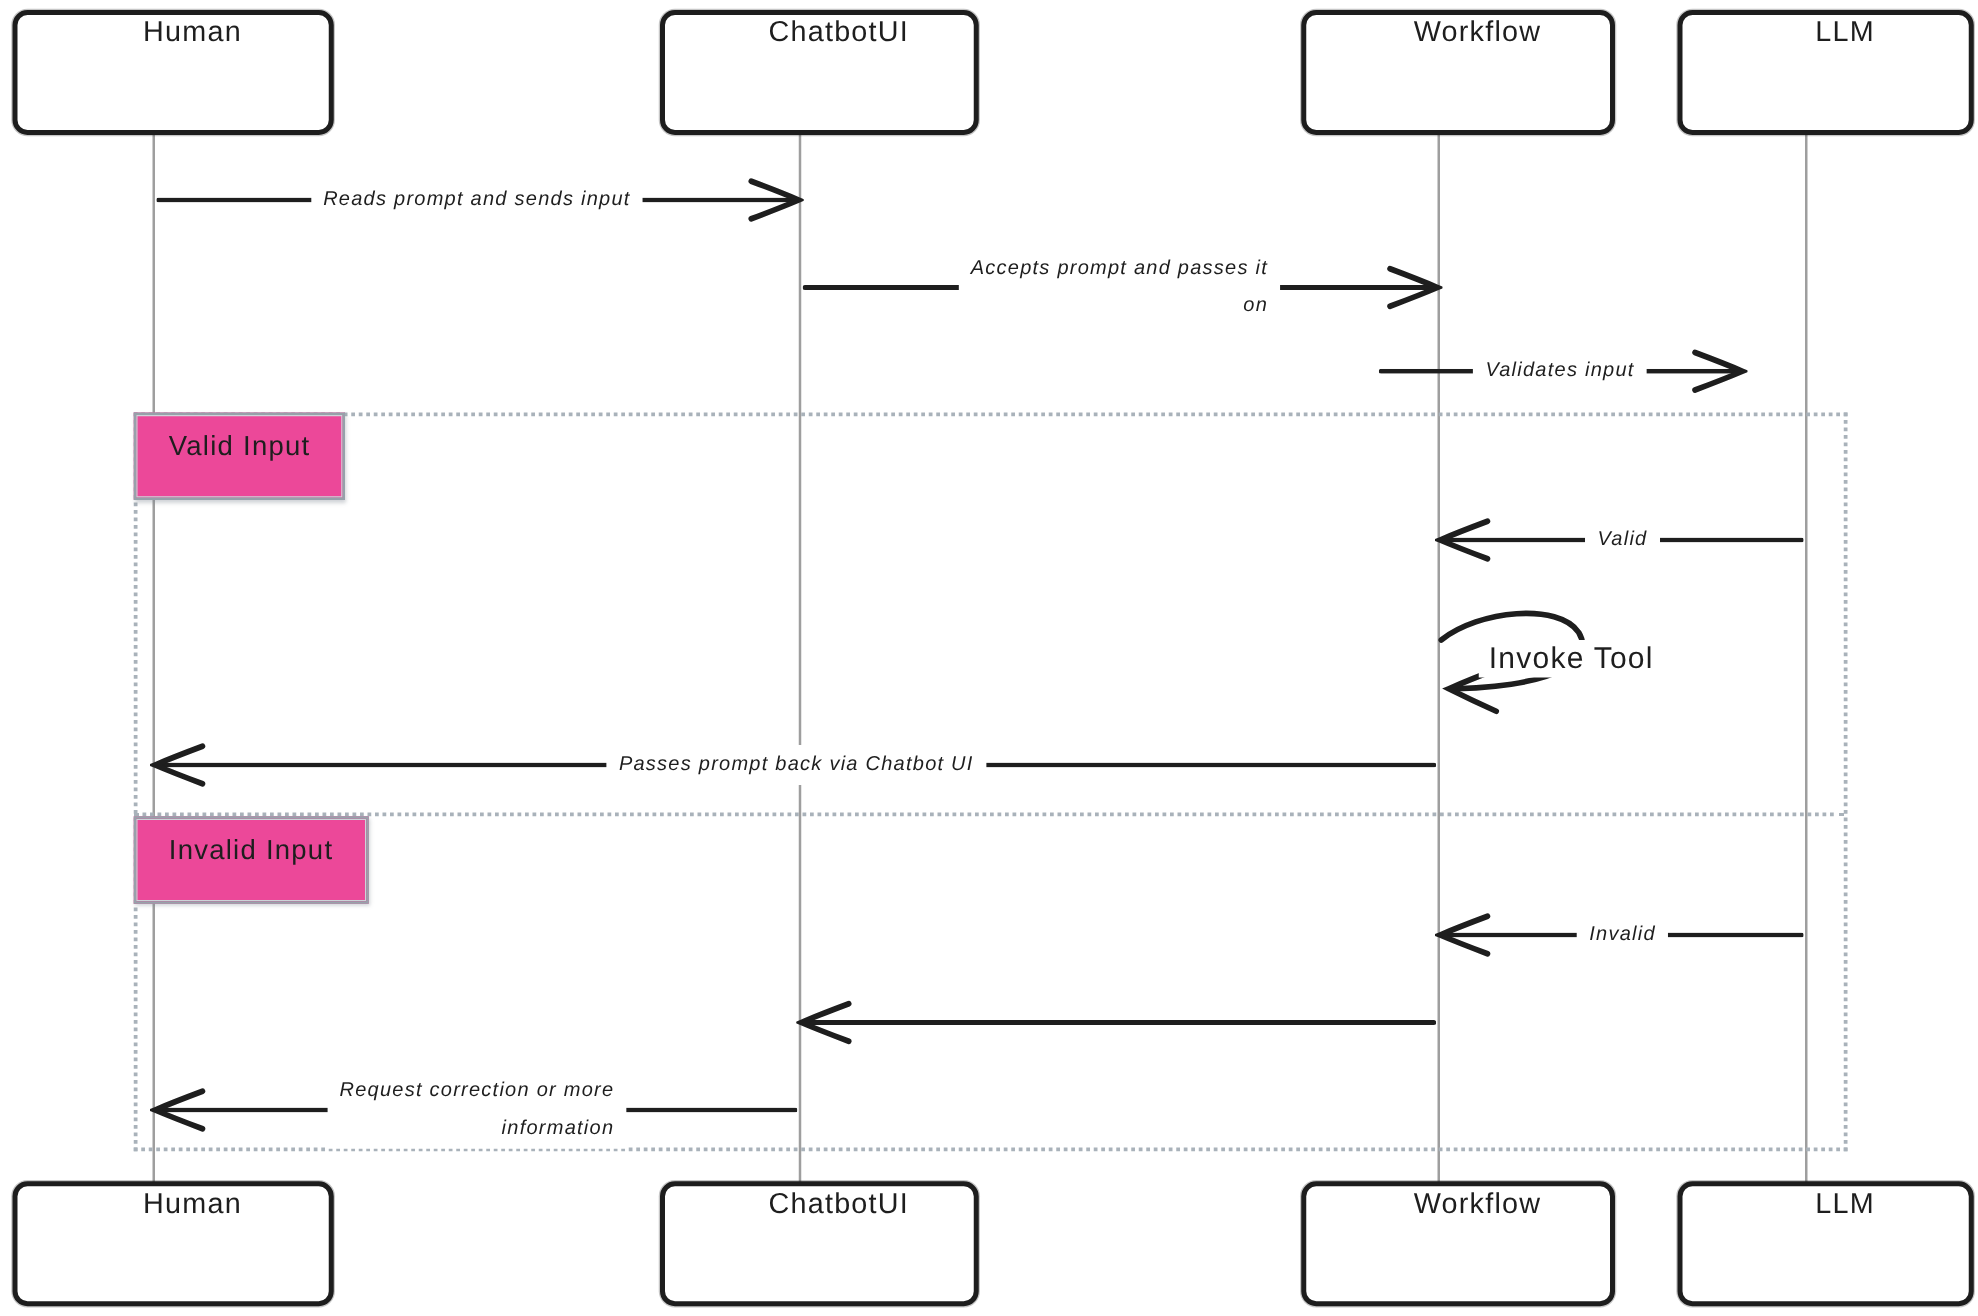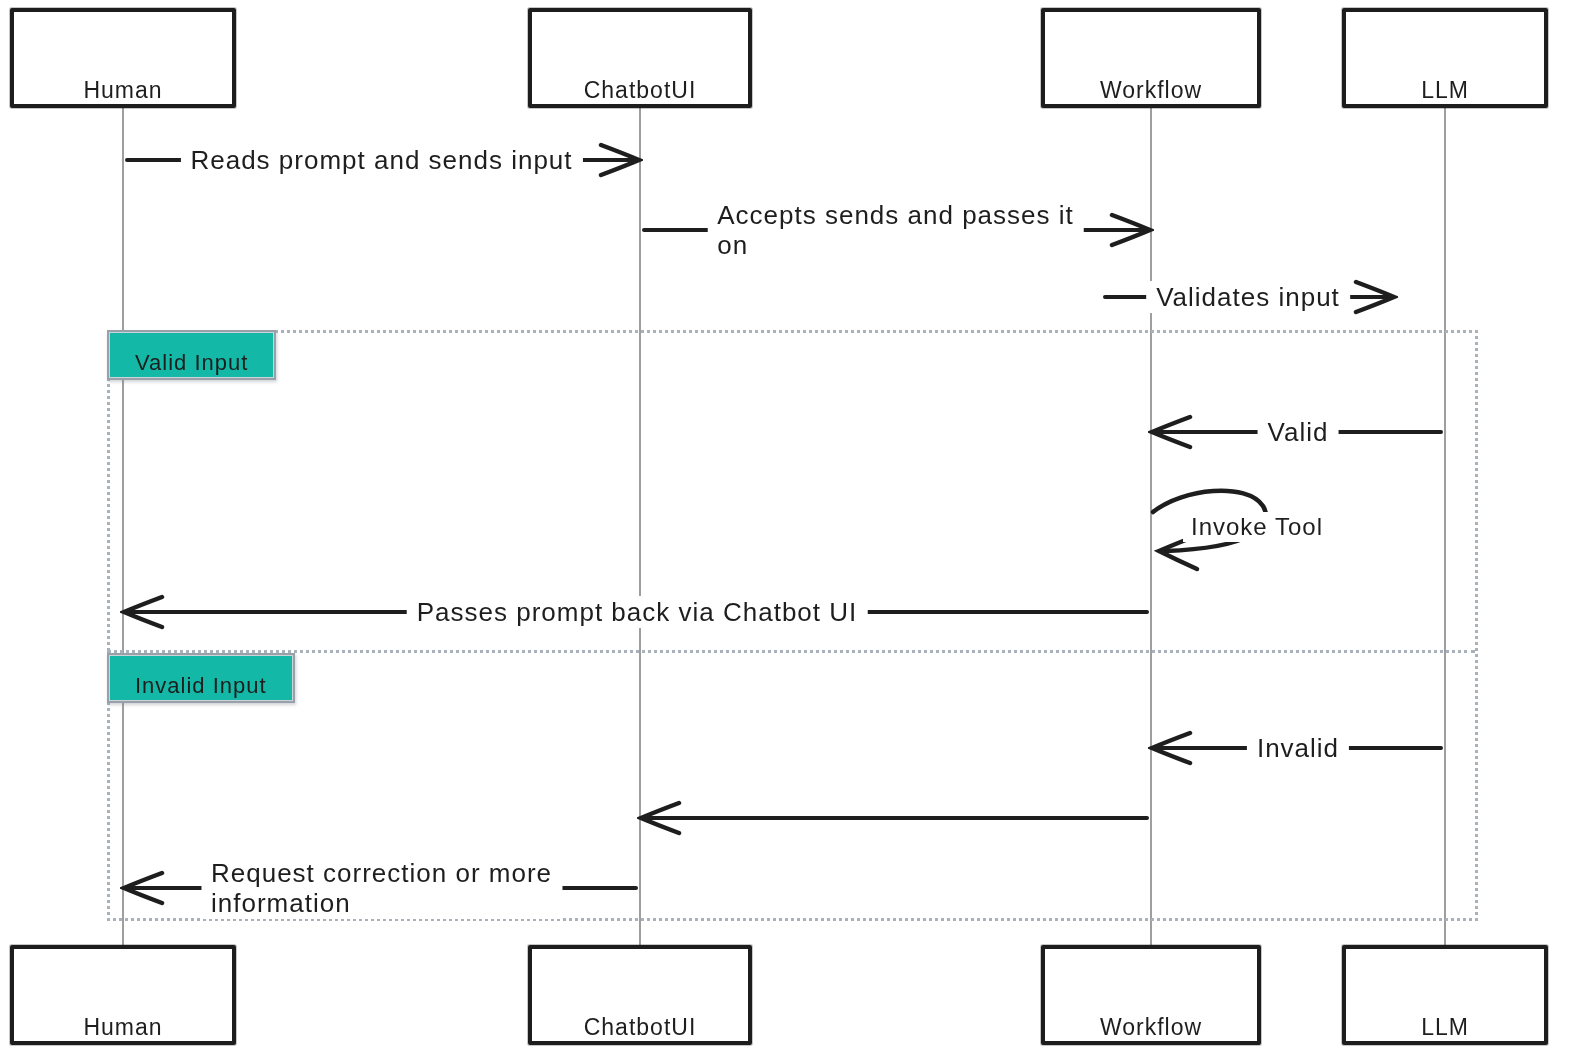--- a/index.html
+++ b/index.html
@@ -5,41 +5,41 @@
   html,body{margin:0;padding:0;background:#ffffff;}
   body{width:1582px;height:1053px;position:relative;overflow:hidden;
        font-family:"Liberation Sans","DejaVu Sans",sans-serif;color:#1e1e1e;}
   .canvas{position:absolute;inset:0;}
 
   
   .lifeline{position:absolute;width:2px;top:107px;height:840px;background:#9e9e9e;}
 
   
   .actor{position:absolute;height:92px;background:#fff;border:4px solid #1d1d1d;
-         border-radius:2px;display:flex;align-items:flex-end;justify-content:center;
-         font-size:23px;letter-spacing:1px;box-shadow:0 0 0 1px rgba(29,29,29,.25);}
+         border-radius:12px;display:flex;align-items:flex-start;justify-content:center;
+         font-size:23px;letter-spacing:1px;box-shadow:0 0 0 1px rgba(29,29,29,.25);padding-left:31px;}
   .actor.italic{}
 
   
   .frame{position:absolute;left:107px;top:330px;width:1365px;height:585px;
          border:3px dotted #a9b2ba;}
   .frame-divider{position:absolute;left:107px;top:650px;width:1368px;height:0;
          border-top:3px dotted #a9b2ba;}
-  .frame-label{position:absolute;left:107px;height:42px;padding:2px 26px;
-         background:#14b8a6;border:2px solid #97a1aa;display:flex;align-items:flex-end;
+  .frame-label{position:absolute;left:107px;height:42px;padding:12px 26px;
+         background:#ec4899;border:2px solid #97a1aa;display:flex;align-items:flex-start;
          font-size:22px;letter-spacing:1px;z-index:6;
          box-shadow:1px 2px 3px rgba(120,130,140,.35), inset 0 0 0 1px #cdd3d8;}
 
   
   .msg{position:absolute;z-index:3;}
   .msg .shaft{position:absolute;left:2px;right:2px;top:50%;height:0;
          border-top:4px solid #1e1e1e;margin-top:-2px;border-radius:2px;}
   .msg .label{position:absolute;left:50%;top:50%;transform:translate(-50%,-50%);
-         background:#fff;padding:1px 10px;text-align:left;font-size:26px;
-         letter-spacing:1px;line-height:30px;white-space:nowrap;z-index:4;}
+         background:#fff;padding:1px 10px;text-align:right;font-size:16px;
+         letter-spacing:1px;line-height:30px;white-space:nowrap;z-index:4;font-style:italic;}
   .arrow{position:absolute;top:50%;transform:translateY(-50%);z-index:5;}
   .arrow.right{right:-3px;}
   .arrow.left{left:-3px;}
   .arrow svg{display:block;}
 
   
   .self-loop{position:absolute;left:1149px;top:486px;z-index:3;}
   .self-loop-label{position:absolute;left:1183px;top:512px;background:#fff;
          padding:1px 8px;font-size:24px;letter-spacing:1px;z-index:4;white-space:nowrap;}
 </style>
@@ -99,21 +99,21 @@
   </div>
 
   <div class="msg" style="left:640px;top:198px;width:511px;height:64px">
     <div class="shaft"></div>
     <span class="arrow right">
       <svg width="48" height="36" viewBox="0 0 48 36">
           <path d="M6,3 Q30,12 44,18 Q30,24 6,33" fill="none" stroke="#1e1e1e" stroke-width="4.5" stroke-linecap="round"></path>
         </svg>
     </span>
     <div class="label">
-      <div>Accepts sends and passes it</div>
+      <div>Accepts prompt and passes it</div>
       <div>on</div>
     </div>
   </div>
 
   <div class="msg" style="left:1101px;top:279px;width:294px;height:36px">
     <div class="shaft"></div>
     <span class="arrow right">
       <svg width="48" height="36" viewBox="0 0 48 36">
           <path d="M6,3 Q30,12 44,18 Q30,24 6,33" fill="none" stroke="#1e1e1e" stroke-width="4.5" stroke-linecap="round"></path>
         </svg>

